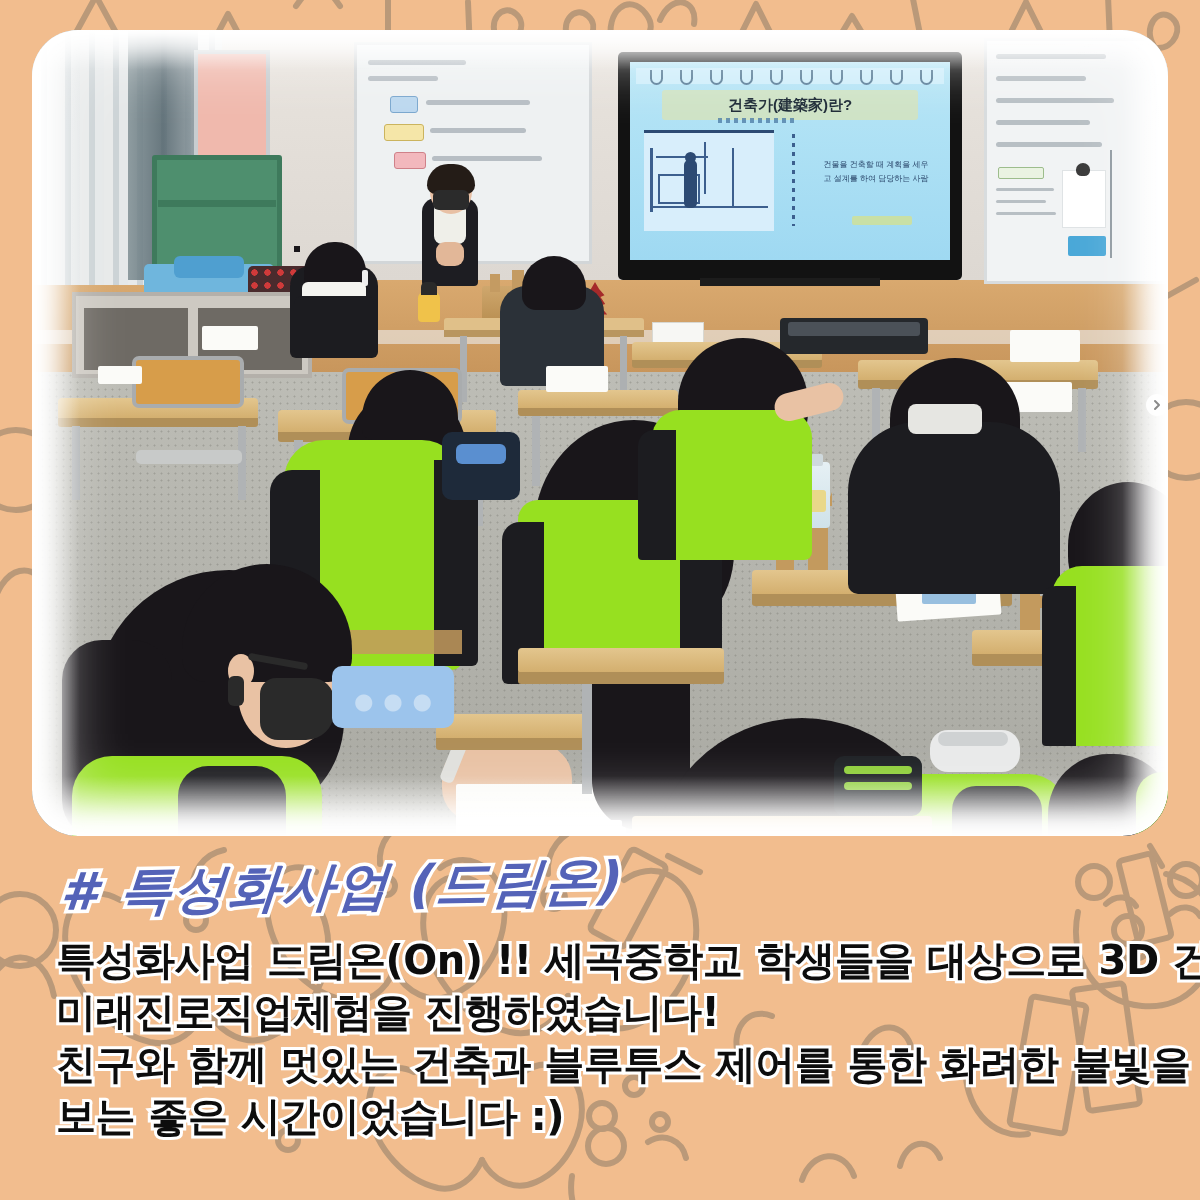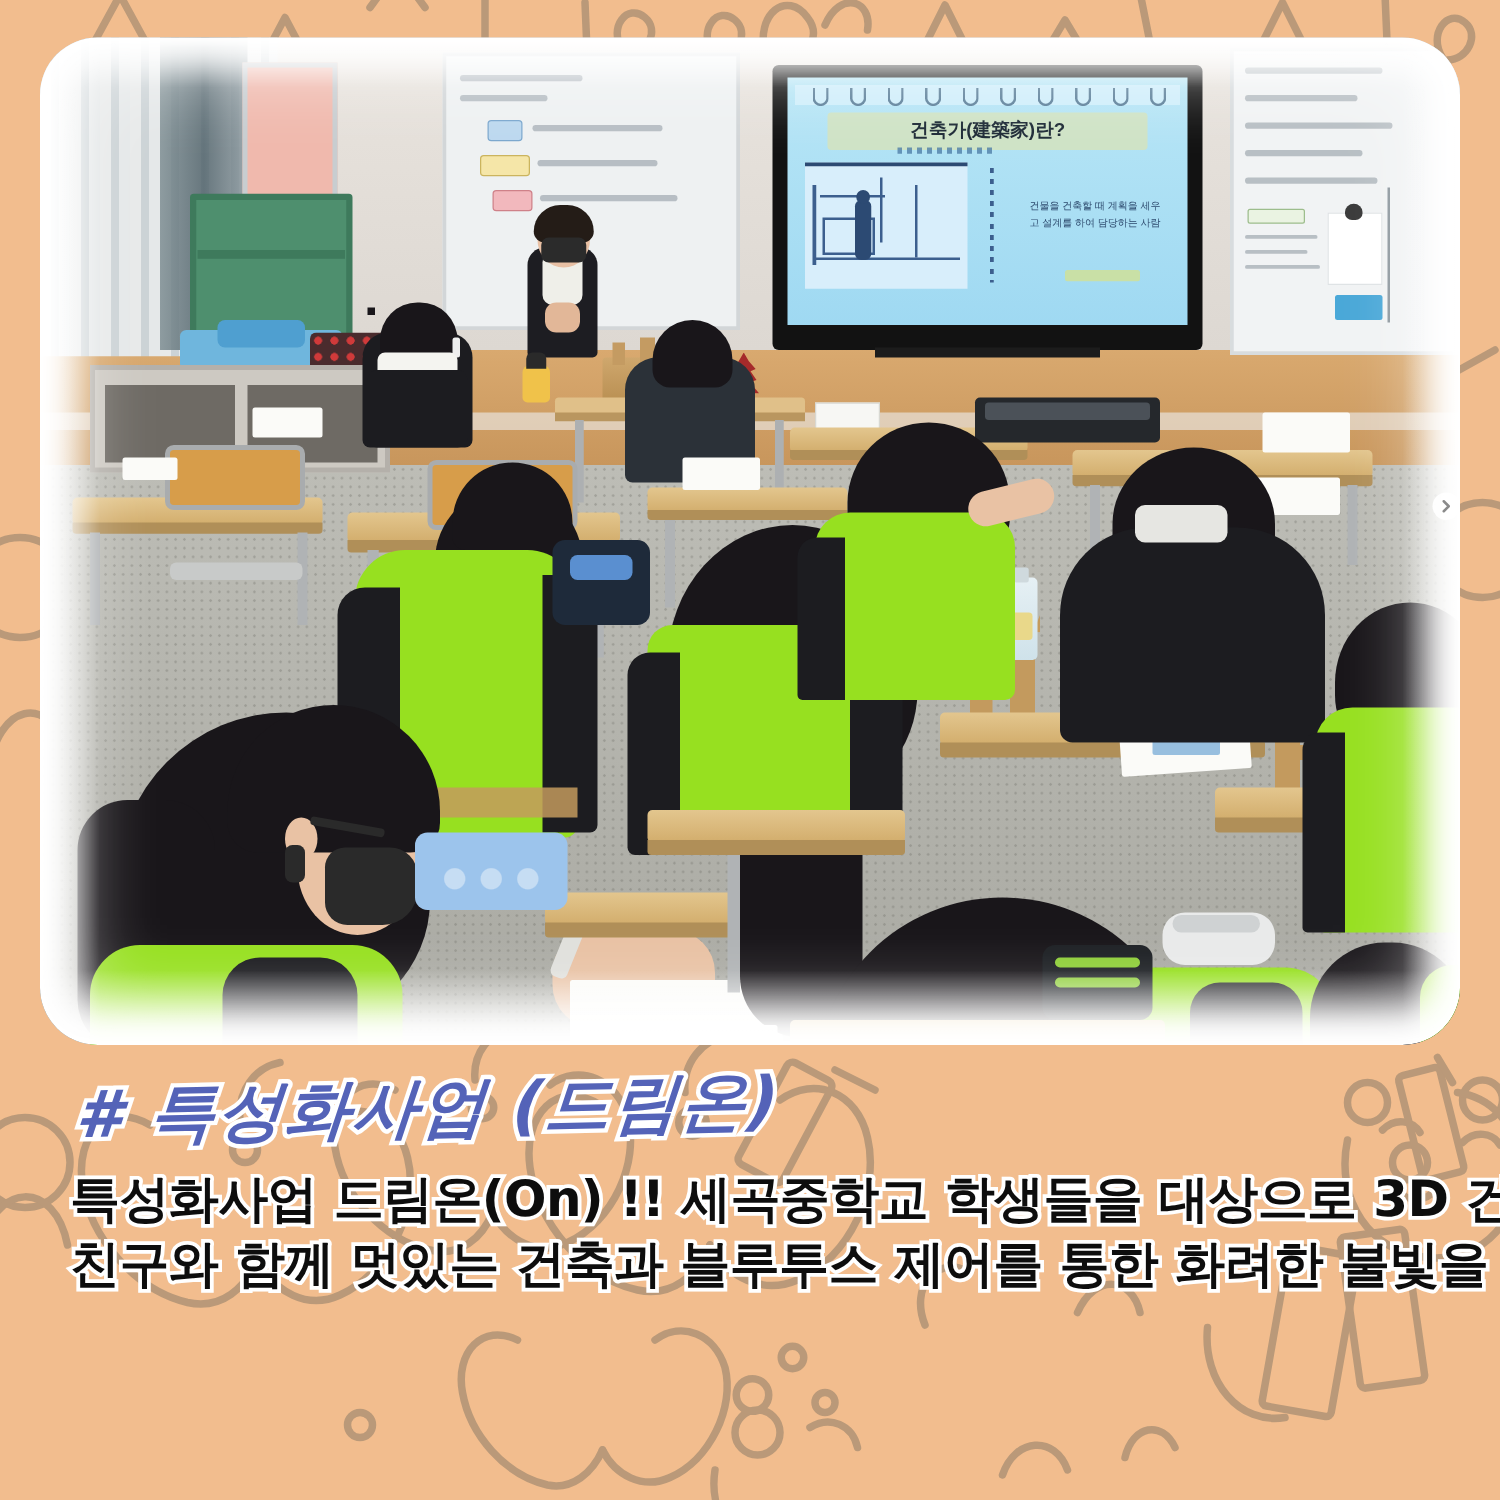--- a/index.html
+++ b/index.html
@@ -514,15 +514,17 @@
     </svg>
   </div>
 </div>
 
 <div id="caption">
 
   <div id="hashtag-title"># 특성화사업 (드림온)</div>
 
   <div id="body-lines">
     <div class="bline">특성화사업 드림온(On) !! 세곡중학교 학생들을 대상으로 3D 건축전문가</div>
+    <div class="bline">미래진로직업체험을 진행하였습니다!</div>
     <div class="bline">친구와 함께 멋있는 건축과 블루투스 제어를 통한 화려한 불빛을 만들어</div>
+    <div class="bline">보는 좋은 시간이었습니다 :)</div>
   </div>
 </div>
 
 </body></html>

